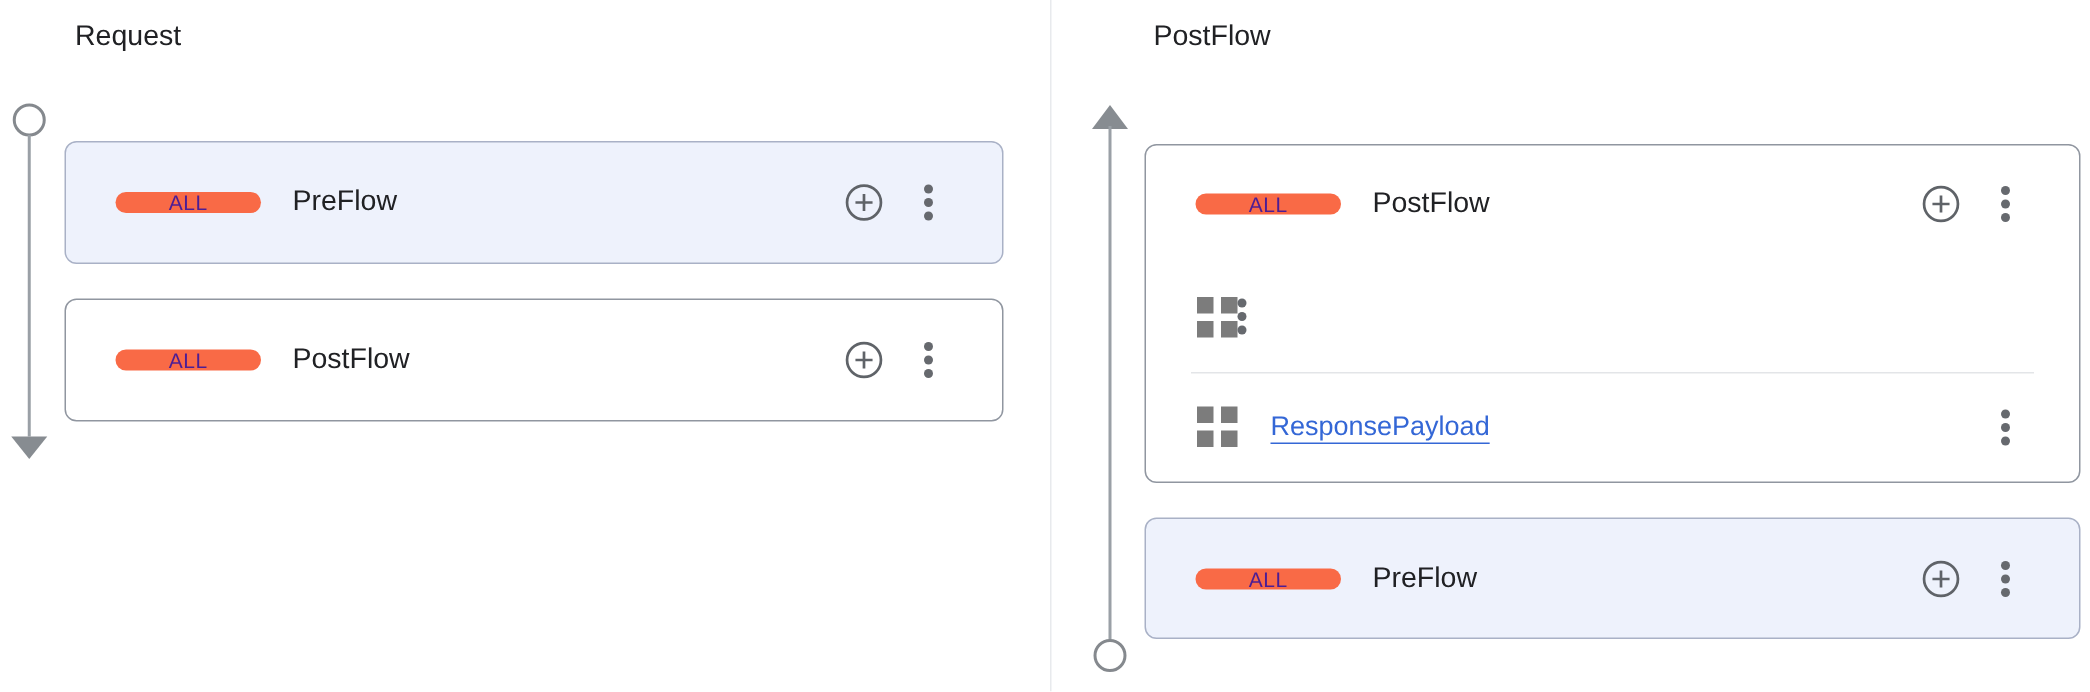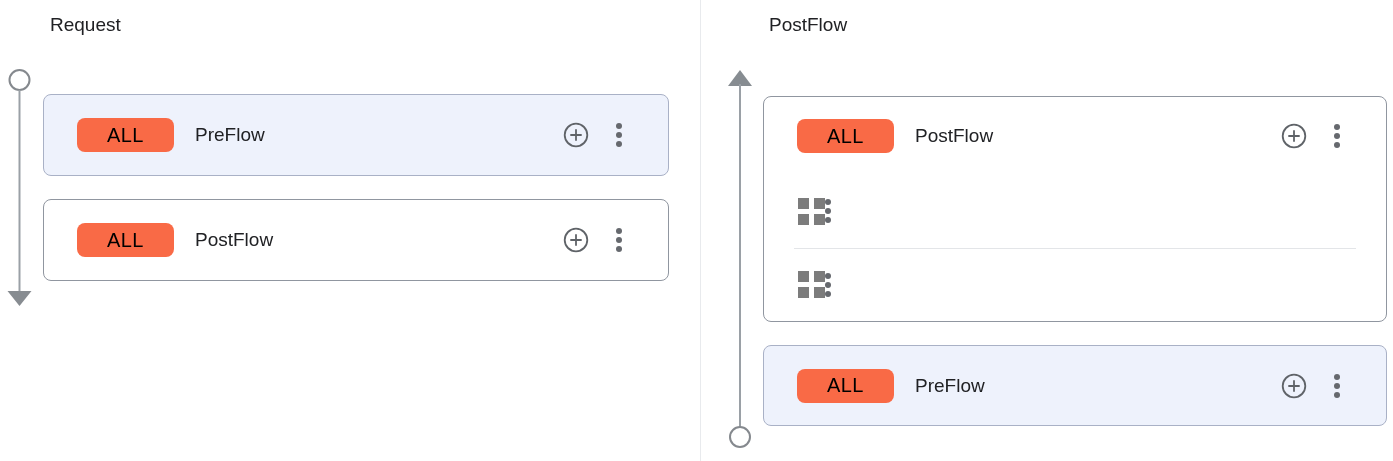--- a/index.html
+++ b/index.html
@@ -45,22 +45,22 @@
   }
   #card-response-preflow{left:763px;top:345px;width:624px;height:81px;}
   .group-header{
     height:78px;display:flex;align-items:center;padding:0 46px 0 33px;flex:none;
   }
   .policy-row{
     flex:1;display:flex;align-items:center;padding:0 46px 0 34px;
   }
   .row-divider{height:1px;background:var(--row-divider);margin:0 30px;flex:none;}
   .badge{
-    width:97px;height:34px;flex:none;border-radius:8px;background:var(--badge-orange);
-    color:#000000;font-size:20px;letter-spacing:.4px;
+    width:97px;height:14px;flex:none;border-radius:8px;background:var(--badge-orange);
+    color:#4c1d95;font-size:14px;letter-spacing:.4px;
     display:flex;align-items:center;justify-content:center;
   }
   .flow-name{
     margin-left:21px;font-size:19px;font-weight:400;color:var(--text-dark);
     flex:1 1 auto;white-space:nowrap;
   }
   .plus-btn{flex:none;width:28px;height:28px;cursor:pointer;display:flex;align-items:center;justify-content:center;background:none;border:none;padding:0;}
   .dots-btn{
     flex:none;margin-left:26px;cursor:pointer;background:none;border:none;padding:0;
     display:flex;flex-direction:column;gap:3px;align-items:center;
@@ -159,20 +159,21 @@
 
   <div class="row-divider"></div>
 
   <div class="policy-row">
     <span class="policy-icon">
         <i></i>
         <i></i>
         <i></i>
         <i></i>
       </span>
+    <a class="policy-link">ResponsePayload</a>
     <button class="dots-btn" style="margin-left:0">
       <span></span>
         <span></span>
         <span></span>
     </button>
   </div>
 </div>
 
 <div class="flow-card highlighted" id="card-response-preflow">
   <span class="badge">ALL</span>

